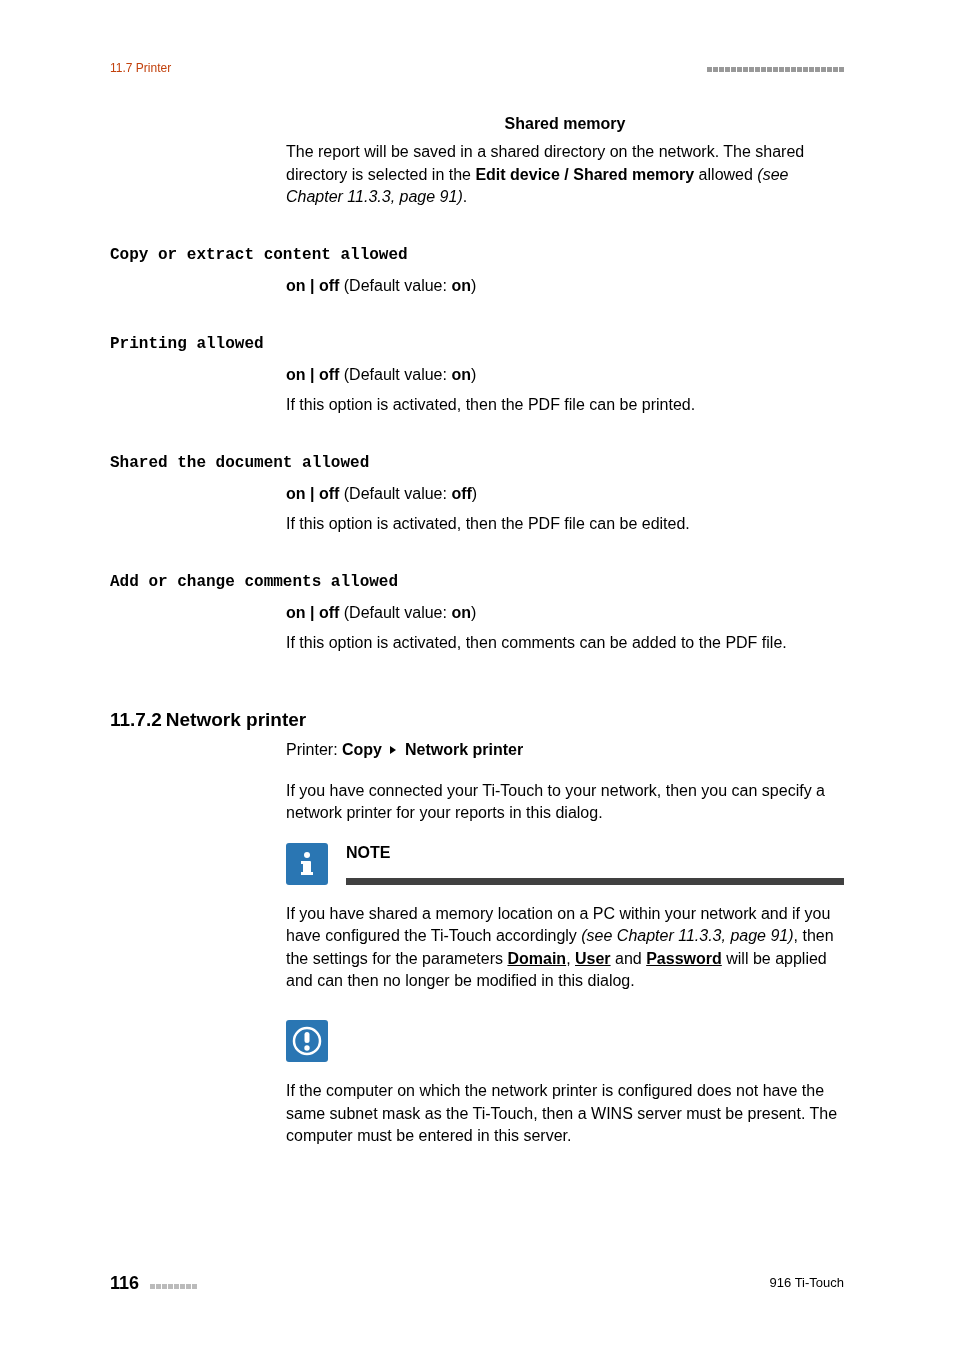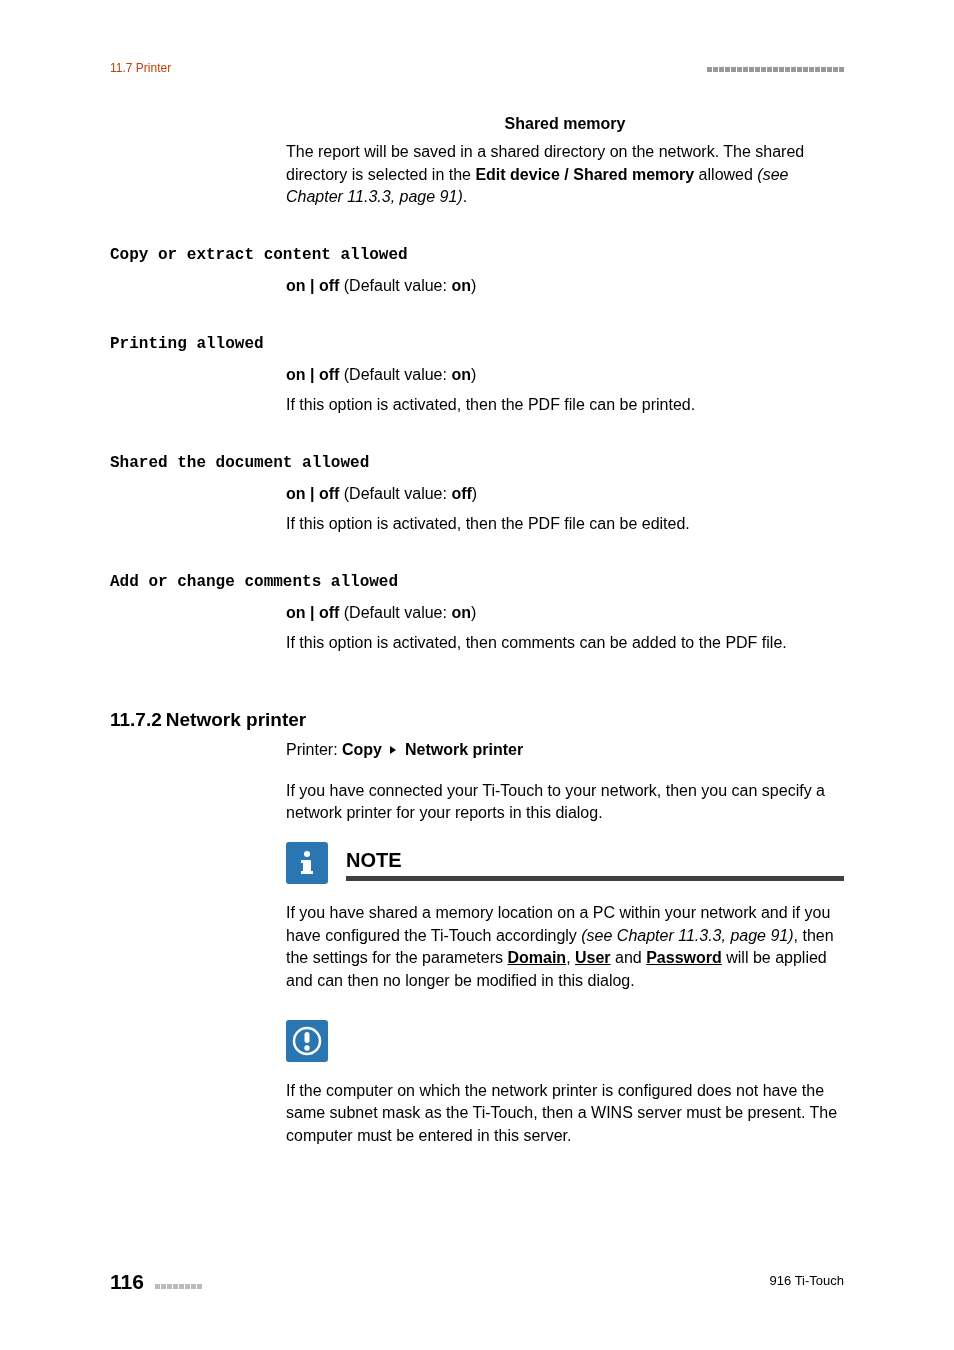--- a/index.html
+++ b/index.html
@@ -87,37 +87,37 @@
     justify-content: center;
     border-radius: 3px;
     color: #fff;
     font-size: 26px;
   }
   .note-icon { background: #2a76b3; }
   .caution-icon { background: #2a76b3; }
   .box-title-wrap { flex: 1; }
   .box-title {
     font-weight: 700;
-    font-size: 20px;
-    padding-bottom: 2px;
-    border-bottom: 5px solid #404040;
+    font-size: 16px;
+    padding-bottom: 13px;
+    border-bottom: 7px solid #404040;
   }
   .box-body { margin-top: 18px; }
   .box-body .bold { font-weight: 700; text-decoration: underline; }
   .footer {
     position: absolute;
     bottom: 54px;
     left: 110px;
     right: 110px;
     display: flex;
     justify-content: space-between;
     align-items: center;
     font-size: 13px;
   }
-  .footer .pnum { font-weight: 700; font-size: 21px; }
+  .footer .pnum { font-weight: 700; font-size: 18px; }
   .footer .dots span {
     display: inline-block;
     width: 5px;
     height: 5px;
     background: #bbb;
     margin-left: 1px;
   }
   em { font-style: italic; }
 </style>
 </head>

